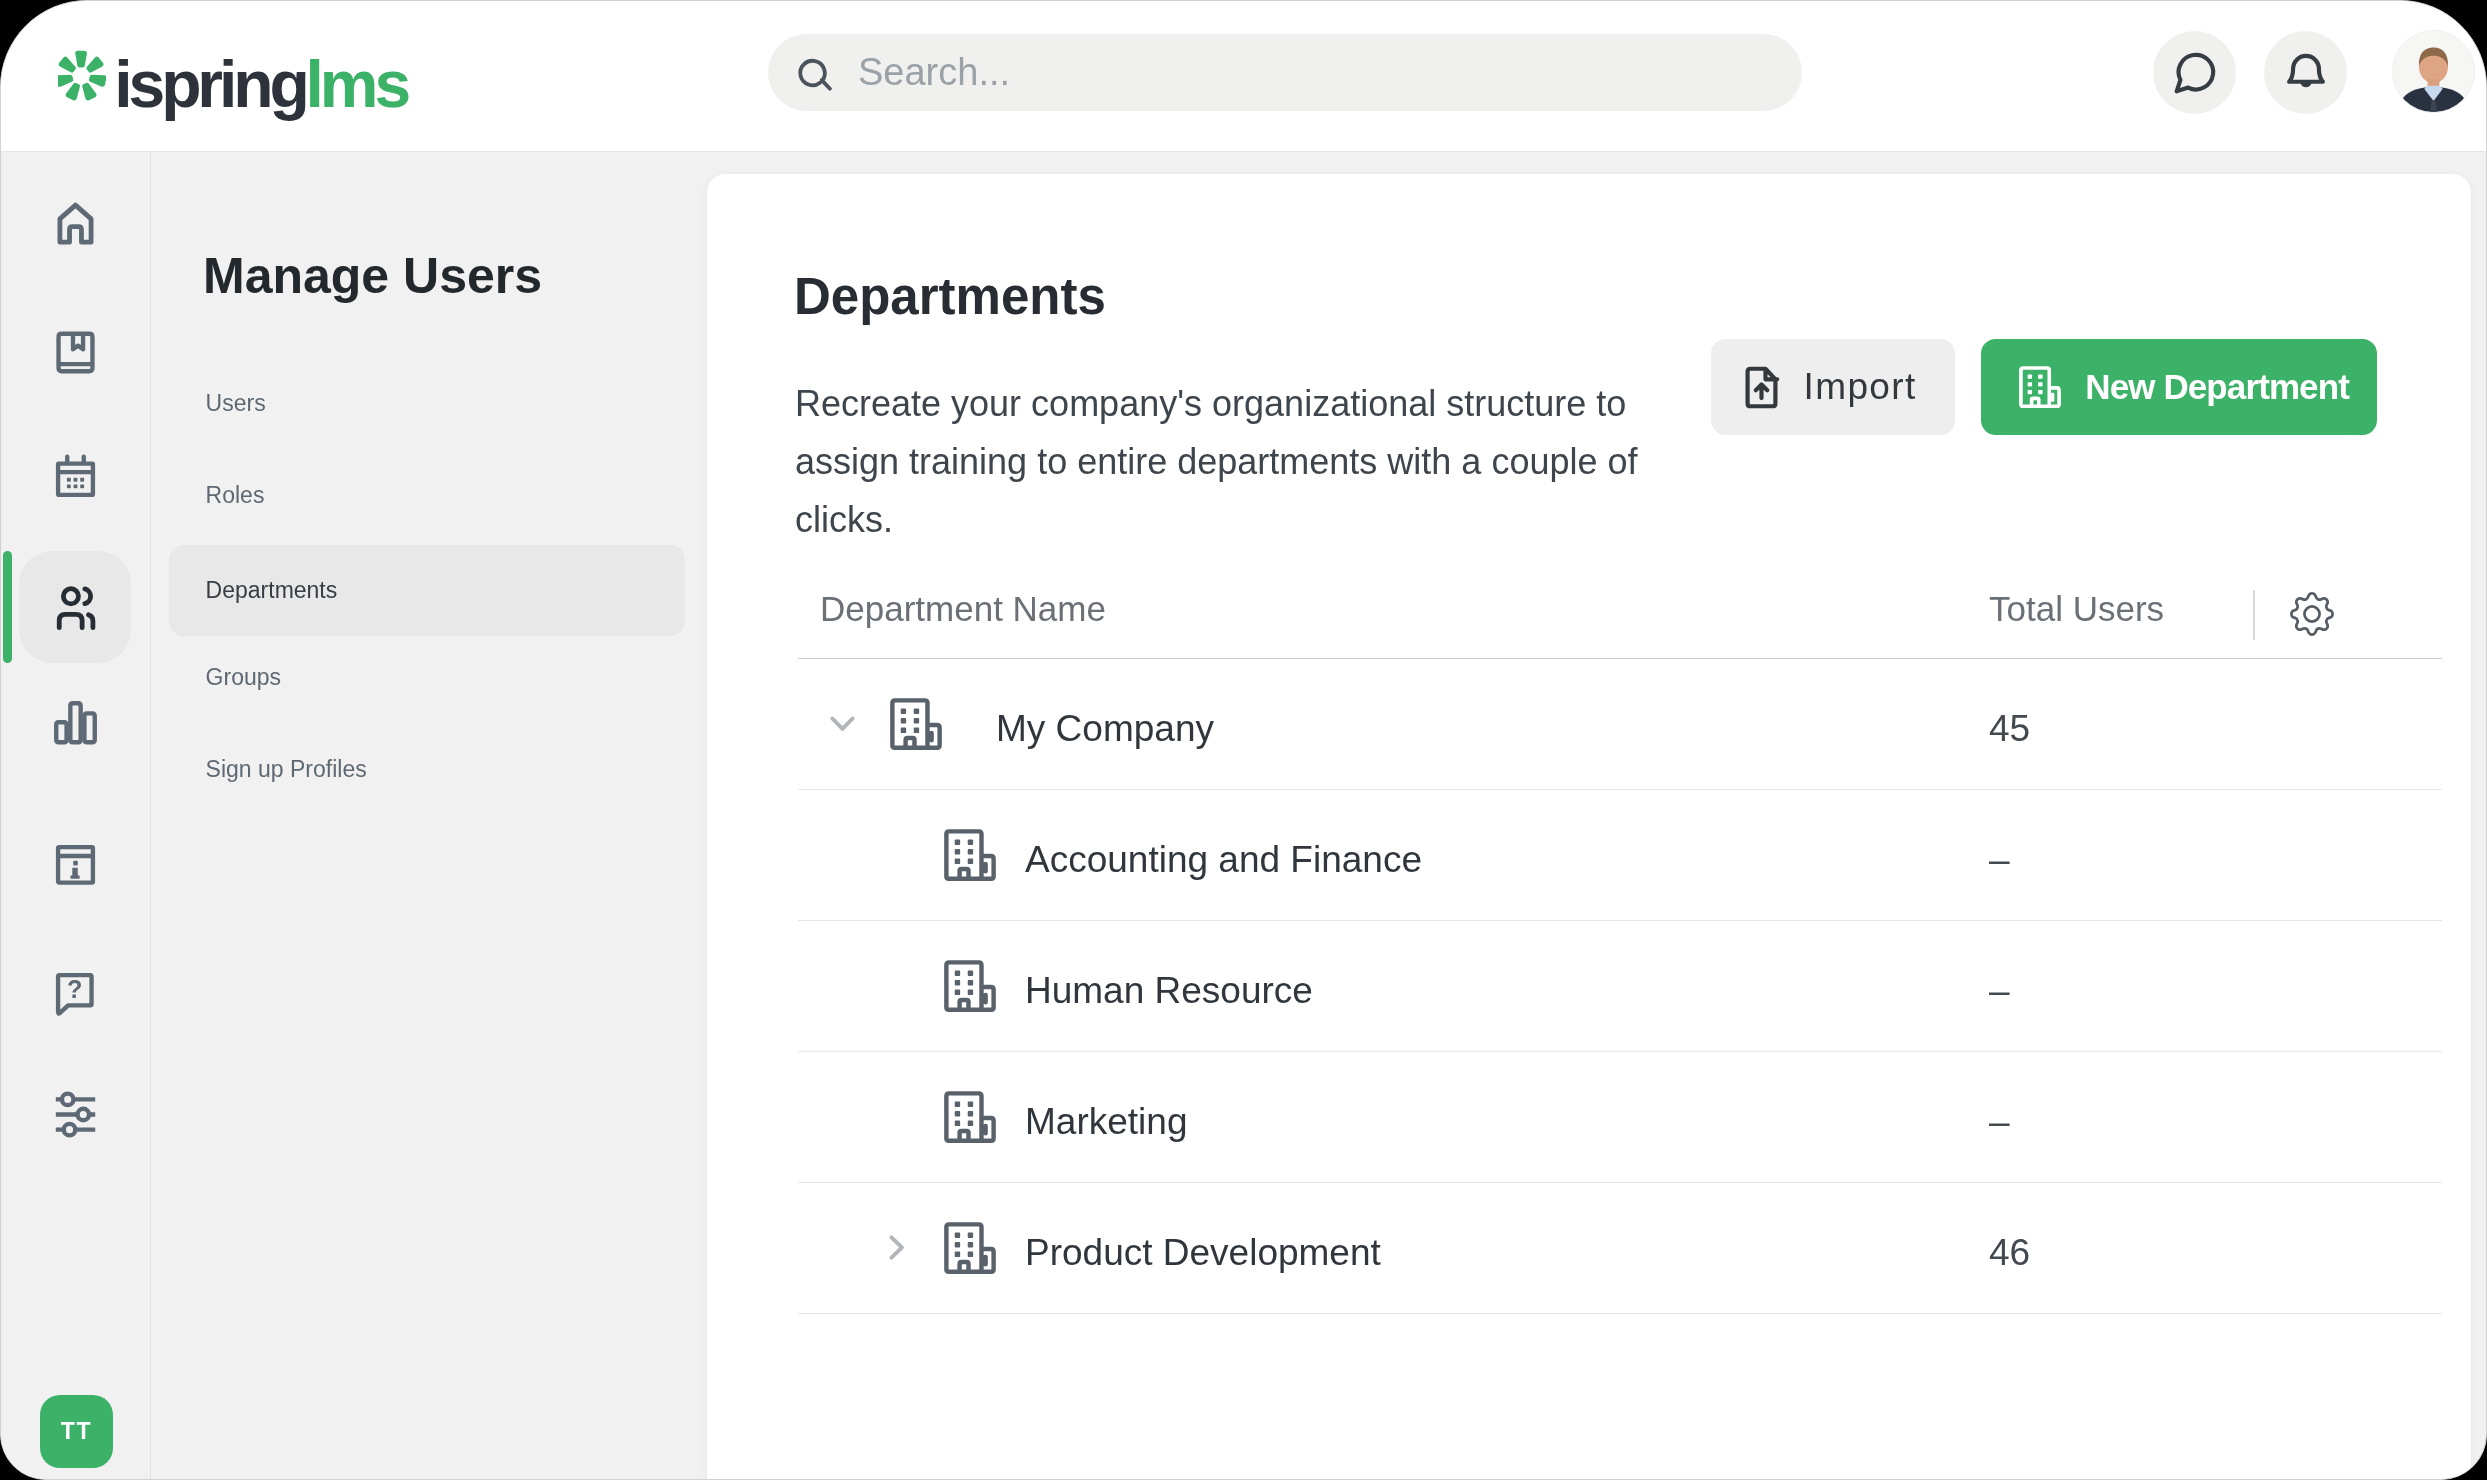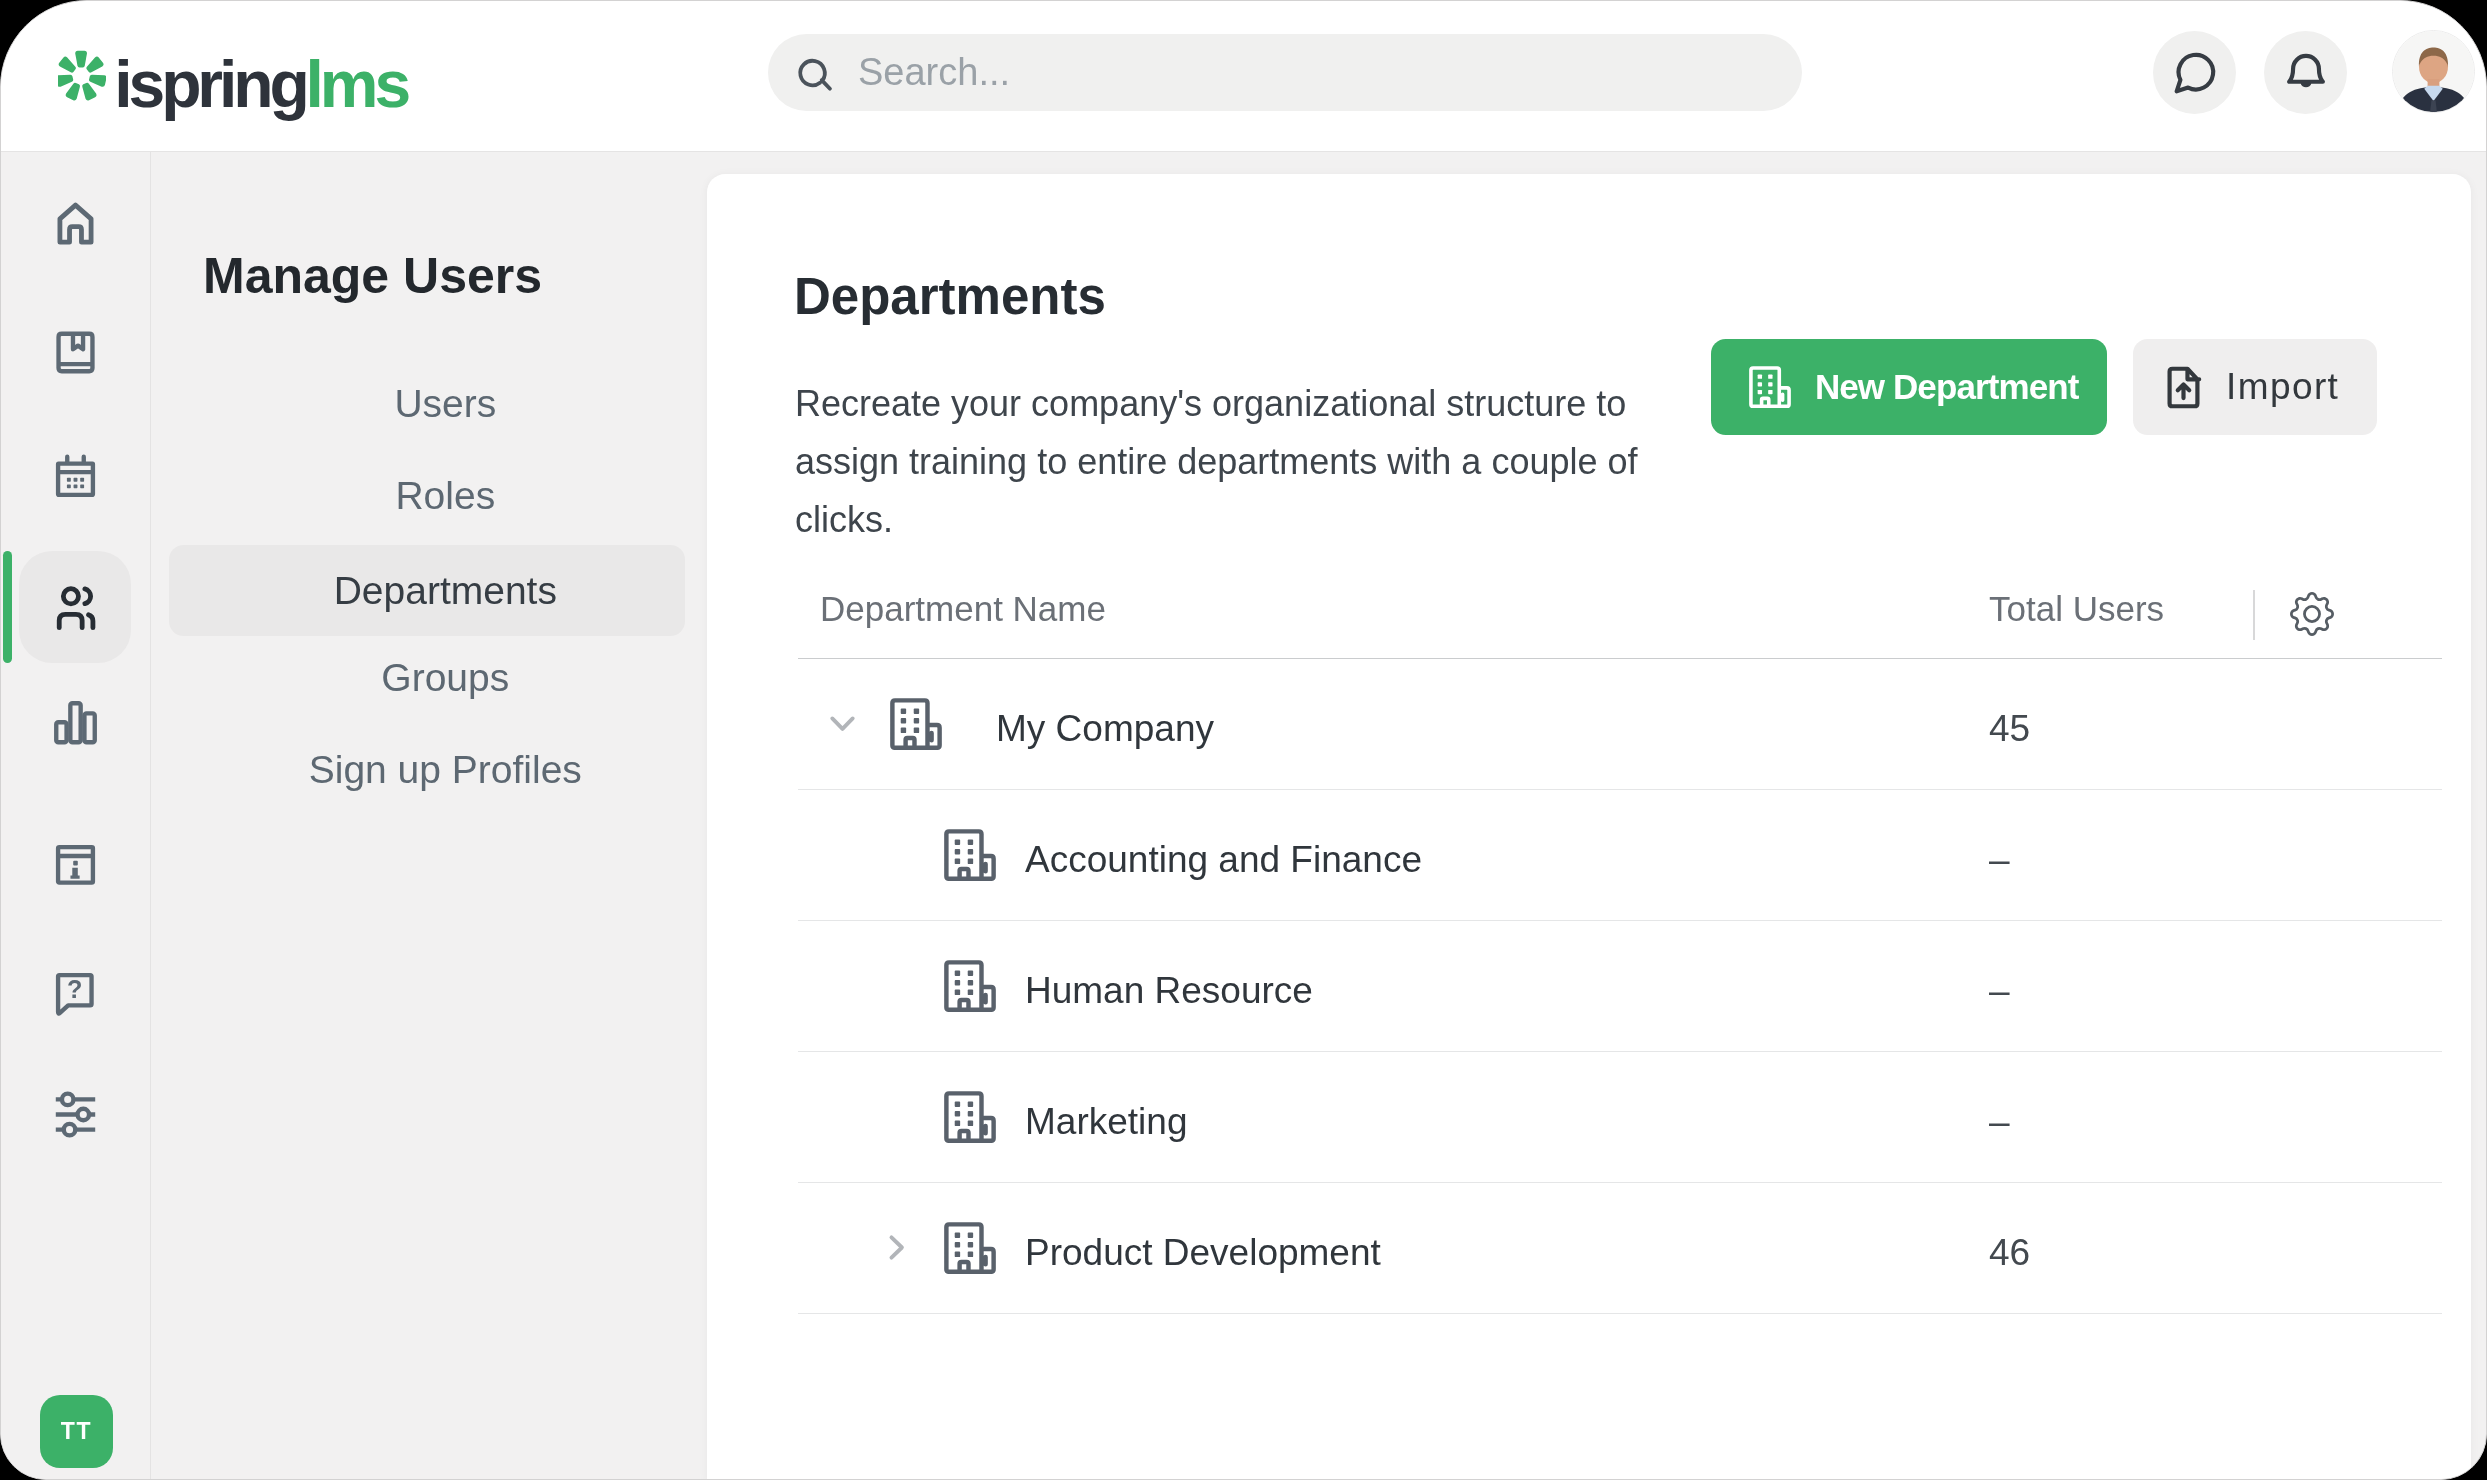--- a/index.html
+++ b/index.html
@@ -36,21 +36,21 @@
   .rail-item.active { background:#e9e8e8; color:#272d34; }
   .active-bar { position:absolute; left:1.8px; width:9.2px; border-radius:5.5px; background:#3cb168; }
   .ws-badge { position:absolute; left:39px; top:1394px; width:73px; height:73px; border-radius:20px;
               background:#3cb168; color:#fff; font-size:23px; font-weight:700; letter-spacing:1.8px;
               display:flex; align-items:center; justify-content:center; }
   
   .sidebar { position:absolute; left:152px; top:151px; bottom:0; width:554px;margin-top:40px; }
   .sb-title { position:absolute; left:50px; top:55px; font-size:50px; font-weight:700; color:#23282d; }
   .sb-items { position:absolute; left:0; top:0; right:22px; }
   .sb-item { position:absolute; left:15.6px; right:0; height:91px; border-radius:14.7px;
-             display:flex; align-items:center; font-size:39px; color:#5d6872;justify-content:center; }
+             display:flex; align-items:center; font-size:23px; color:#5d6872; }
   .sb-item .lbl { margin-left:37px; }
   .sb-item.active { background:#e9e8e8; color:#363d44; }
   
   .card { position:absolute; left:706px; top:173px; right:14.7px; bottom:0; background:#fff;
           border-radius:18.3px 18.3px 0 0; box-shadow:0 1.8px 9.2px rgba(0,0,0,0.05); }
   .page-title { position:absolute; left:87px; top:93px; font-size:51px; font-weight:700; color:#272d33; }
   .desc { position:absolute; left:88px; top:201px; width:899px; font-size:36px; line-height:58px; color:#3e454c; }
   .actions { position:absolute; top:165px; right:94px; display:flex; gap:26.6px; }
   .btn { height:96px; border-radius:14.7px; display:flex; align-items:center; font-size:37px; }
   
@@ -216,40 +216,40 @@
         <div class="sb-item" style="top: 532px;">
           <span class="lbl">Sign up Profiles</span>
         </div>
       </div>
   </div>
 
   <div class="card">
     <div class="page-title">Departments</div>
     <div class="desc">Recreate your company's organizational structure to assign training to entire departments with a couple of clicks.</div>
     <div class="actions">
+      <div class="btn import">
+        <svg viewBox="0 0 24 24">
+            <path d="M13.8 3.5 H7 q-1.3 0-1.3 1.3 v14.4 q0 1.3 1.3 1.3 h10 q1.3 0 1.3-1.3 V8.3 Z M13.8 3.5 V8.3 H19.1 M12 16.8 v-6 M9.4 13.2 l2.6-2.6 2.6 2.6" fill="none" stroke="currentColor" stroke-width="1.9" stroke-linecap="round" stroke-linejoin="round"></path>
+          </svg>
+        <span class="lbl">Import</span>
+      </div>
       <div class="btn new">
         <svg viewBox="0 0 24 24">
             <path d="M17.3 23 H2.3 q-1.2 0-1.2-1.2 V2.3 q0-1.2 1.2-1.2 h13.8 q1.2 0 1.2 1.2 V23 M17.3 12.5 h4.4 q1.2 0 1.2 1.2 v8.1 q0 1.2-1.2 1.2 h-4.4 M19.2 16.1 v3.4 M7.2 22.8 v-3.5 q0-0.8 0.8-0.8 h2.5 q0.8 0 0.8 0.8 v3.5" fill="none" stroke="currentColor" stroke-width="2.05" stroke-linecap="round" stroke-linejoin="round"></path>
             <g fill="currentColor">
               <rect x="4.95" y="4.85" width="2.5" height="2.5" rx="0.4"></rect>
               <rect x="10.95" y="4.85" width="2.5" height="2.5" rx="0.4"></rect>
               <rect x="4.95" y="9.25" width="2.5" height="2.5" rx="0.4"></rect>
               <rect x="10.95" y="9.25" width="2.5" height="2.5" rx="0.4"></rect>
               <rect x="4.95" y="13.65" width="2.5" height="2.5" rx="0.4"></rect>
               <rect x="10.95" y="13.65" width="2.5" height="2.5" rx="0.4"></rect>
             </g>
           </svg>
         <span class="lbl">New Department</span>
       </div>
-      <div class="btn import">
-        <svg viewBox="0 0 24 24">
-            <path d="M13.8 3.5 H7 q-1.3 0-1.3 1.3 v14.4 q0 1.3 1.3 1.3 h10 q1.3 0 1.3-1.3 V8.3 Z M13.8 3.5 V8.3 H19.1 M12 16.8 v-6 M9.4 13.2 l2.6-2.6 2.6 2.6" fill="none" stroke="currentColor" stroke-width="1.9" stroke-linecap="round" stroke-linejoin="round"></path>
-          </svg>
-        <span class="lbl">Import</span>
-      </div>
     </div>
     <div class="table">
       <div class="thead">
         <span class="c1">Department Name</span>
         <span class="c2">Total Users</span>
         <span class="vdiv"></span>
         <svg class="gear" viewBox="0 0 16 16">
             <path fill="currentColor" d="M9.796 1.343c-.527-1.79-3.065-1.79-3.592 0l-.094.319a.873.873 0 0 1-1.255.52l-.292-.16c-1.64-.892-3.433.902-2.54 2.541l.159.292a.873.873 0 0 1-.52 1.255l-.319.094c-1.79.527-1.79 3.065 0 3.592l.319.094a.873.873 0 0 1 .52 1.255l-.16.292c-.892 1.64.901 3.434 2.541 2.54l.292-.159a.873.873 0 0 1 1.255.52l.094.319c.527 1.79 3.065 1.79 3.592 0l.094-.319a.873.873 0 0 1 1.255-.52l.292.16c1.64.893 3.434-.902 2.54-2.541l-.159-.292a.873.873 0 0 1 .52-1.255l.319-.094c1.79-.527 1.79-3.065 0-3.592l-.319-.094a.873.873 0 0 1-.52-1.255l.16-.292c.893-1.64-.902-3.433-2.541-2.54l-.292.159a.873.873 0 0 1-1.255-.52zm-2.633.283c.246-.835 1.428-.835 1.674 0l.094.319a1.873 1.873 0 0 0 2.693 1.115l.291-.16c.764-.415 1.6.42 1.184 1.185l-.159.292a1.873 1.873 0 0 0 1.116 2.692l.318.094c.835.246.835 1.428 0 1.674l-.319.094a1.873 1.873 0 0 0-1.115 2.693l.16.291c.415.764-.42 1.6-1.185 1.184l-.291-.159a1.873 1.873 0 0 0-2.693 1.116l-.094.318c-.246.835-1.428.835-1.674 0l-.094-.319a1.873 1.873 0 0 0-2.692-1.115l-.292.16c-.764.415-1.6-.42-1.184-1.185l.159-.291A1.873 1.873 0 0 0 1.945 8.93l-.319-.094c-.835-.246-.835-1.428 0-1.674l.319-.094A1.873 1.873 0 0 0 3.06 4.377l-.16-.292c-.415-.764.42-1.6 1.185-1.184l.292.159a1.873 1.873 0 0 0 2.692-1.115z"></path>
             <path fill="currentColor" d="M8 4.754a3.246 3.246 0 1 0 0 6.492 3.246 3.246 0 0 0 0-6.492M5.754 8a2.246 2.246 0 1 1 4.492 0 2.246 2.246 0 0 1-4.492 0"></path>
           </svg>

